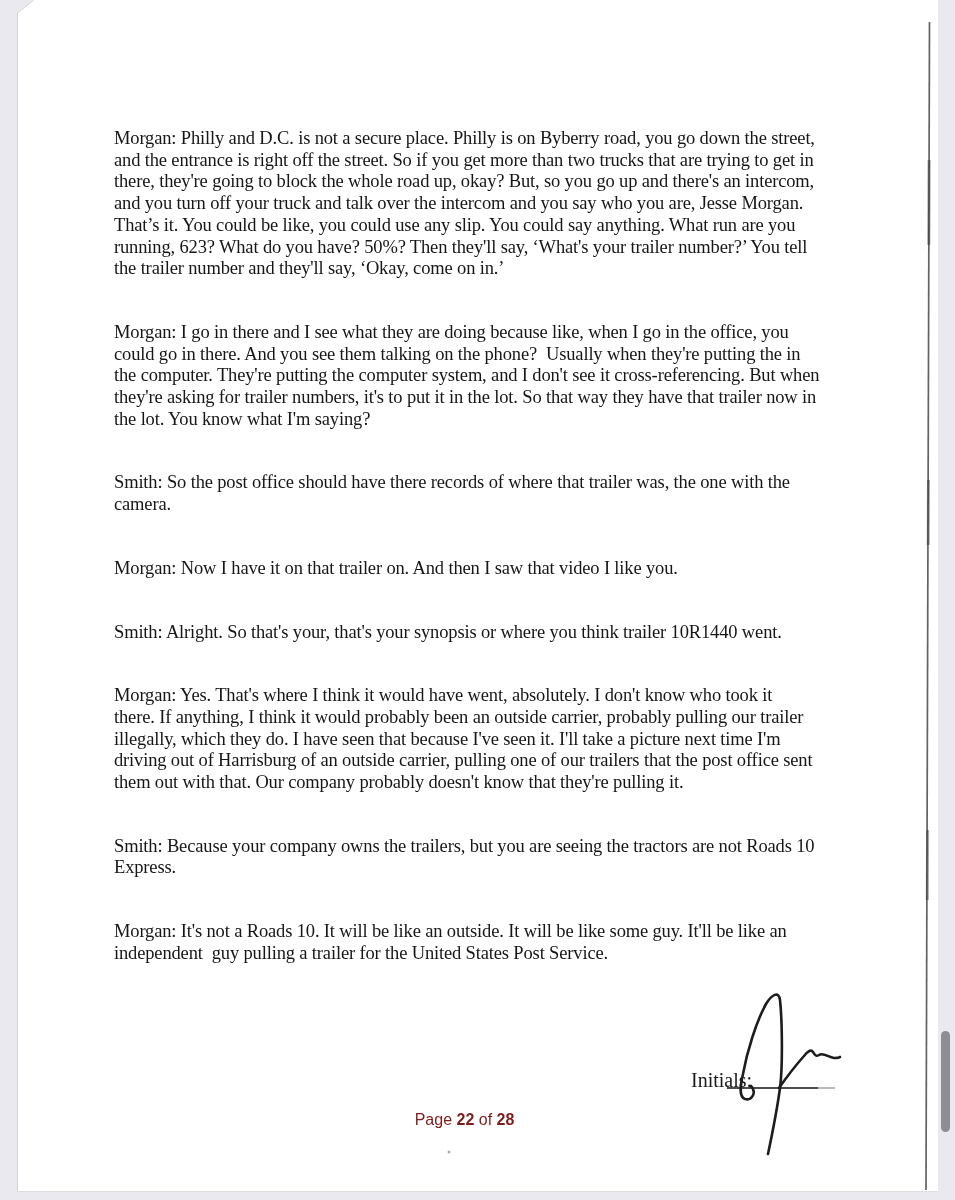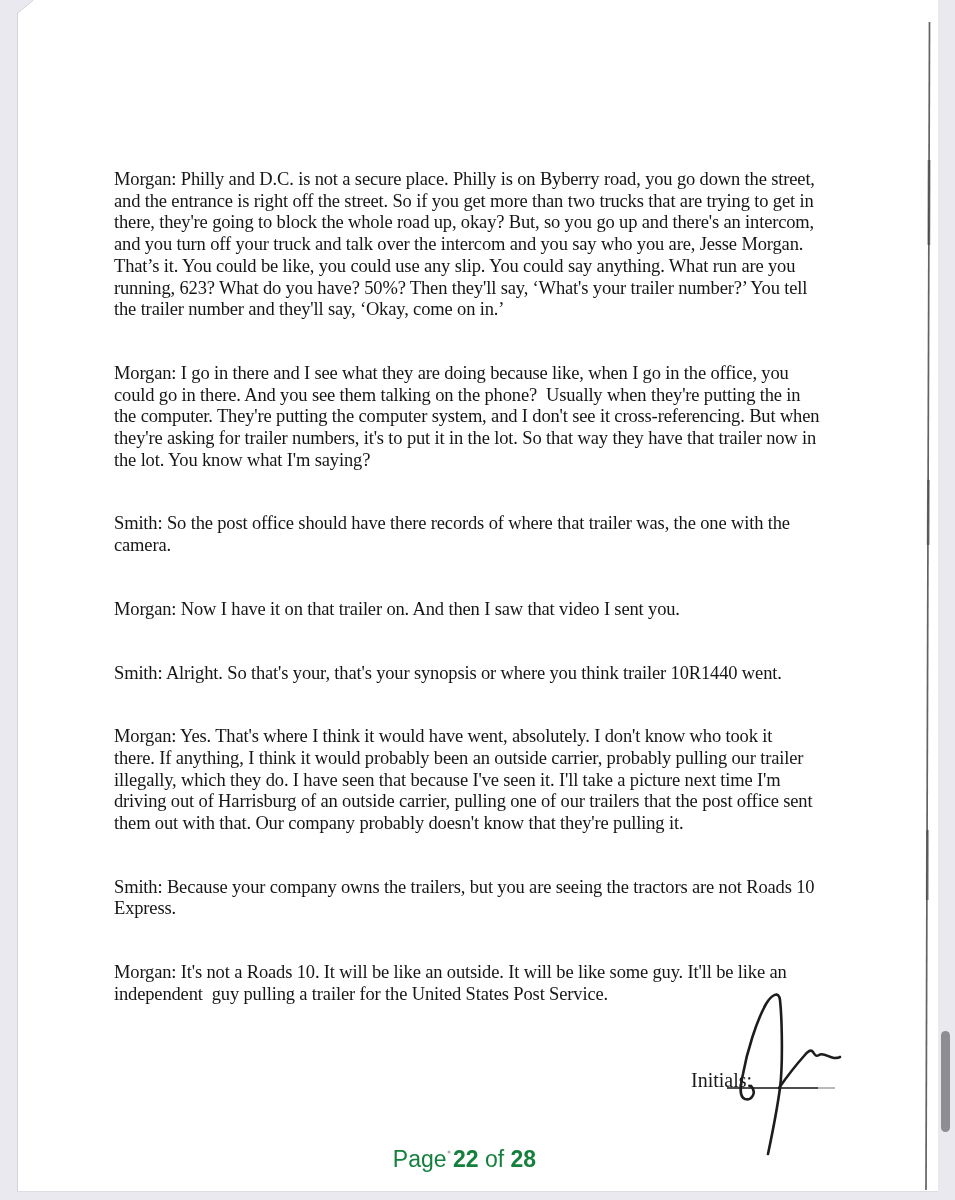--- a/index.html
+++ b/index.html
@@ -22,35 +22,34 @@
   }
   .page::after{
     content:"";position:absolute;left:0;right:0;bottom:0;height:1px;
     background:#dcdce2;
   }
   
   .text-block{
     position:absolute;left:97px;top:128px;width:812px;
     font-size:18.5px;line-height:21.7px;letter-spacing:-0.15px;
     color:#161616;
-    margin-top:41px;
   }
   .para{
     margin:0 0 42px 0;
     white-space:pre-line;
   }
   .initials-label{
     position:absolute;left:674px;top:1069px;
     font-size:20px;color:#1a1a1a;
   }
   .footer{
     position:absolute;left:0;top:1111px;width:100%;
     text-align:center;transform:translateX(-13px);
     font-family:"Liberation Sans","DejaVu Sans",sans-serif;
-    font-size:23px;color:#15803d;letter-spacing:0;margin-top:35px;
+    font-size:16px;color:#7f1d1d;letter-spacing:0;
   }
   .footer b{font-weight:700;}
   .marks{
     position:absolute;left:0;top:0;width:921px;height:1192px;
     pointer-events:none;
   }
   
   .scrollbar-thumb{
     position:absolute;left:941px;top:1031px;width:9px;height:101px;
     border-radius:5px;background:#8d8d92;
@@ -71,21 +70,21 @@
 That’s it. You could be like, you could use any slip. You could say anything. What run are you
 running, 623? What do you have? 50%? Then they'll say, ‘What's your trailer number?’ You tell
 the trailer number and they'll say, ‘Okay, come on in.’</p>
         <p class="para">Morgan: I go in there and I see what they are doing because like, when I go in the office, you
 could go in there. And you see them talking on the phone?&nbsp; Usually when they're putting the in
 the computer. They're putting the computer system, and I don't see it cross-referencing. But when
 they're asking for trailer numbers, it's to put it in the lot. So that way they have that trailer now in
 the lot. You know what I'm saying?</p>
         <p class="para">Smith: So the post office should have there records of where that trailer was, the one with the
 camera.</p>
-        <p class="para">Morgan: Now I have it on that trailer on. And then I saw that video I sent you.</p>
+        <p class="para">Morgan: Now I have it on that trailer on. And then I saw that video I like you.</p>
         <p class="para">Smith: Alright. So that's your, that's your synopsis or where you think trailer 10R1440 went.</p>
         <p class="para">Morgan: Yes. That's where I think it would have went, absolutely. I don't know who took it
 there. If anything, I think it would probably been an outside carrier, probably pulling our trailer
 illegally, which they do. I have seen that because I've seen it. I'll take a picture next time I'm
 driving out of Harrisburg of an outside carrier, pulling one of our trailers that the post office sent
 them out with that. Our company probably doesn't know that they're pulling it.</p>
         <p class="para">Smith: Because your company owns the trailers, but you are seeing the tractors are not Roads 10
 Express.</p>
         <p class="para">Morgan: It's not a Roads 10. It will be like an outside. It will be like some guy. It'll be like an
 independent&nbsp; guy pulling a trailer for the United States Post Service.</p>

